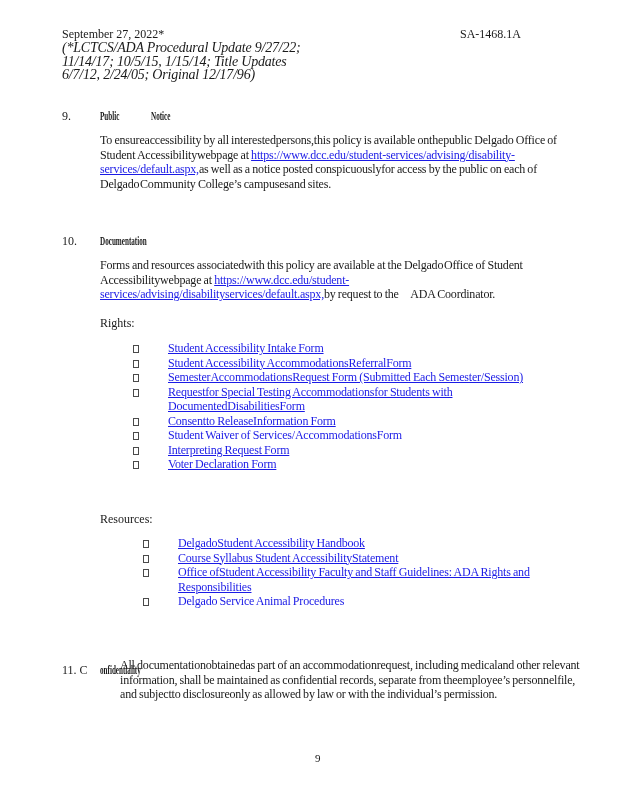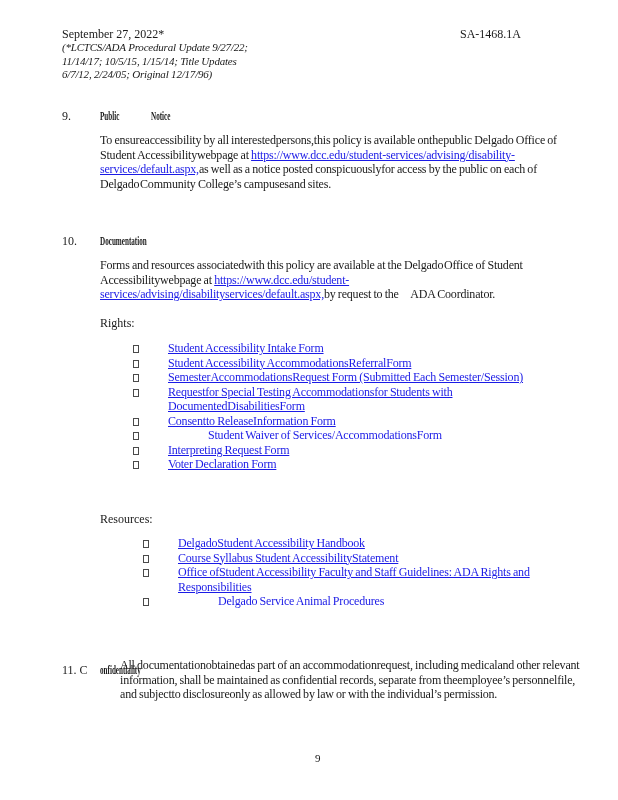--- a/index.html
+++ b/index.html
@@ -2,25 +2,25 @@
 <html><head>
 <meta charset="utf-8">
 <style>
   html,body{margin:0;padding:0;background:#ffffff;}
   .page{
     position:relative;width:618px;height:800px;background:#ffffff;
     font-family:Liberation Serif, serif;font-size:12px;line-height:14.5px;
     color:#1a1a1a;overflow:hidden;
   }
   .abs{position:absolute;}
-  .note-line{font-style:italic;font-size:11px;line-height:13.6px;letter-spacing:-0.2px;}
+  .note-line{font-style:italic;font-size:14px;line-height:13.6px;letter-spacing:-0.2px;}
   .para{letter-spacing:-0.2px;word-spacing:-0.5px;}
   .run{color:#1a1a1a;}
   .link{color:#1b1be6;text-decoration:underline;cursor:pointer;}
-  .link.no-u{text-decoration:none;margin-left:40px;}
+  .link.no-u{text-decoration:none;}
   .sec-head{display:flex;align-items:baseline;}
   .sec-num{width:38px;flex:none;}
   .cond{display:inline-block;transform:scaleX(0.62);transform-origin:0 70%;
         font-weight:700;font-size:11.5px;white-space:nowrap;margin-right:20px;}
   .list-row{display:flex;}
   .bullet-cell{flex:none;width:35px;padding-top:4px;}
   .square{display:block;width:4px;height:6px;border:1px solid #4a4a4a;background:transparent;}
   .item-label{flex:1;letter-spacing:-0.2px;word-spacing:-0.5px;}
   .footer-num{font-size:11px;}
 </style>

